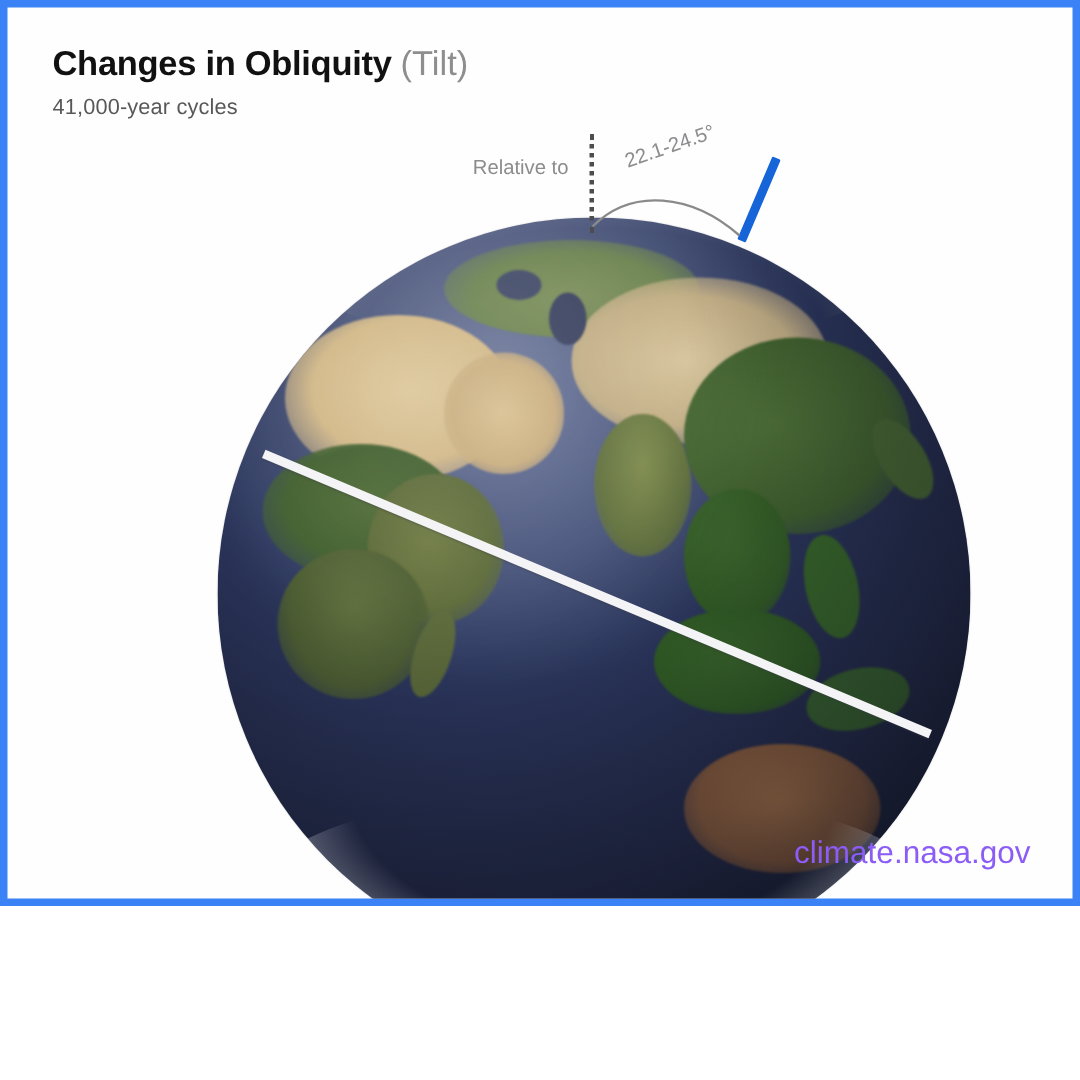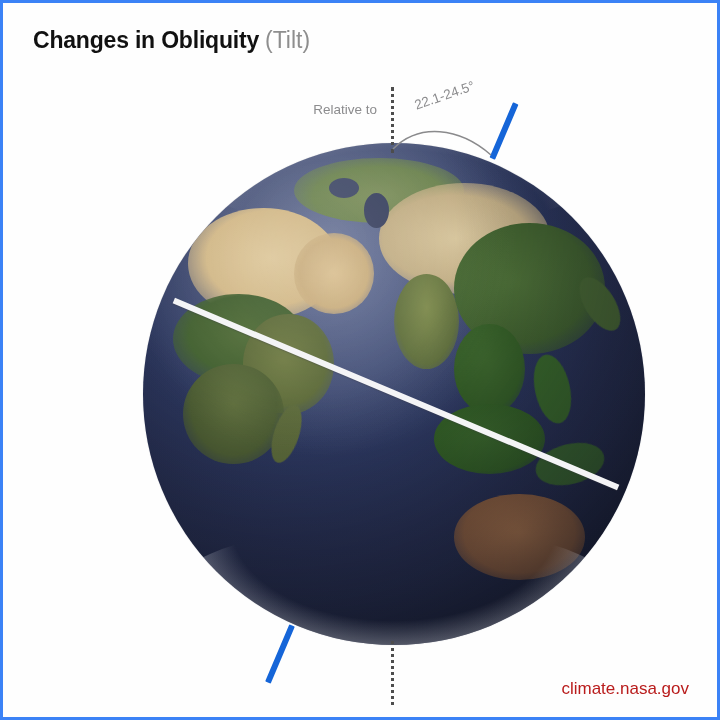--- a/index.html
+++ b/index.html
@@ -3,26 +3,26 @@
 <meta charset="utf-8">
 <style>
   html, body {
     margin: 0;
     padding: 0;
     background: #ffffff;
   }
   #page {
     position: relative;
     width: 720px;
-    height: 720px;
+    height: 604px;
     background: #fefefe;
     overflow: hidden;
     font-family: "Liberation Sans", sans-serif;
     box-sizing: border-box;
-    border: 3px solid #3b82f6;
+    border: 5px solid #3b82f6;
   }
 
   
   #header {
     position: absolute;
     left: 30px;
     top: 24px;
     width: 560px;
   }
   #title-line {
@@ -192,33 +192,34 @@
     white-space: nowrap;
     transform: rotate(-19deg);
     transform-origin: 0 50%;
   }
 
   
   #footer {
     position: absolute;
     right: 28px;
     bottom: 18px;
-    font-size: 17px;
-    color: #b91c1c;
+    font-size: 21px;
+    color: #8b5cf6;
   }
 </style>
 </head>
 <body>
 
 <div id="page">
 
   <div id="header">
     <div id="title-line">
       <span id="title-main">Changes in Obliquity</span><span id="title-sub">(Tilt)</span>
     </div>
+    <div id="subtitle">41,000-year cycles</div>
   </div>
 
   <div id="scene">
 
     <div id="globe-wrap">
       <div id="globe">
 
         <div class="land" style="left:30%;top:3%;width:34%;height:13%;background:radial-gradient(ellipse at 50% 60%, #7d8f5c 0%, #6d8450 55%, rgba(109,132,80,0) 100%);"></div>
 
         <div class="land" style="left:9%;top:13%;width:30%;height:22%;background:radial-gradient(ellipse at 55% 45%, #ddc79a 0%, #d2b887 55%, rgba(205,180,130,0) 100%);"></div>

